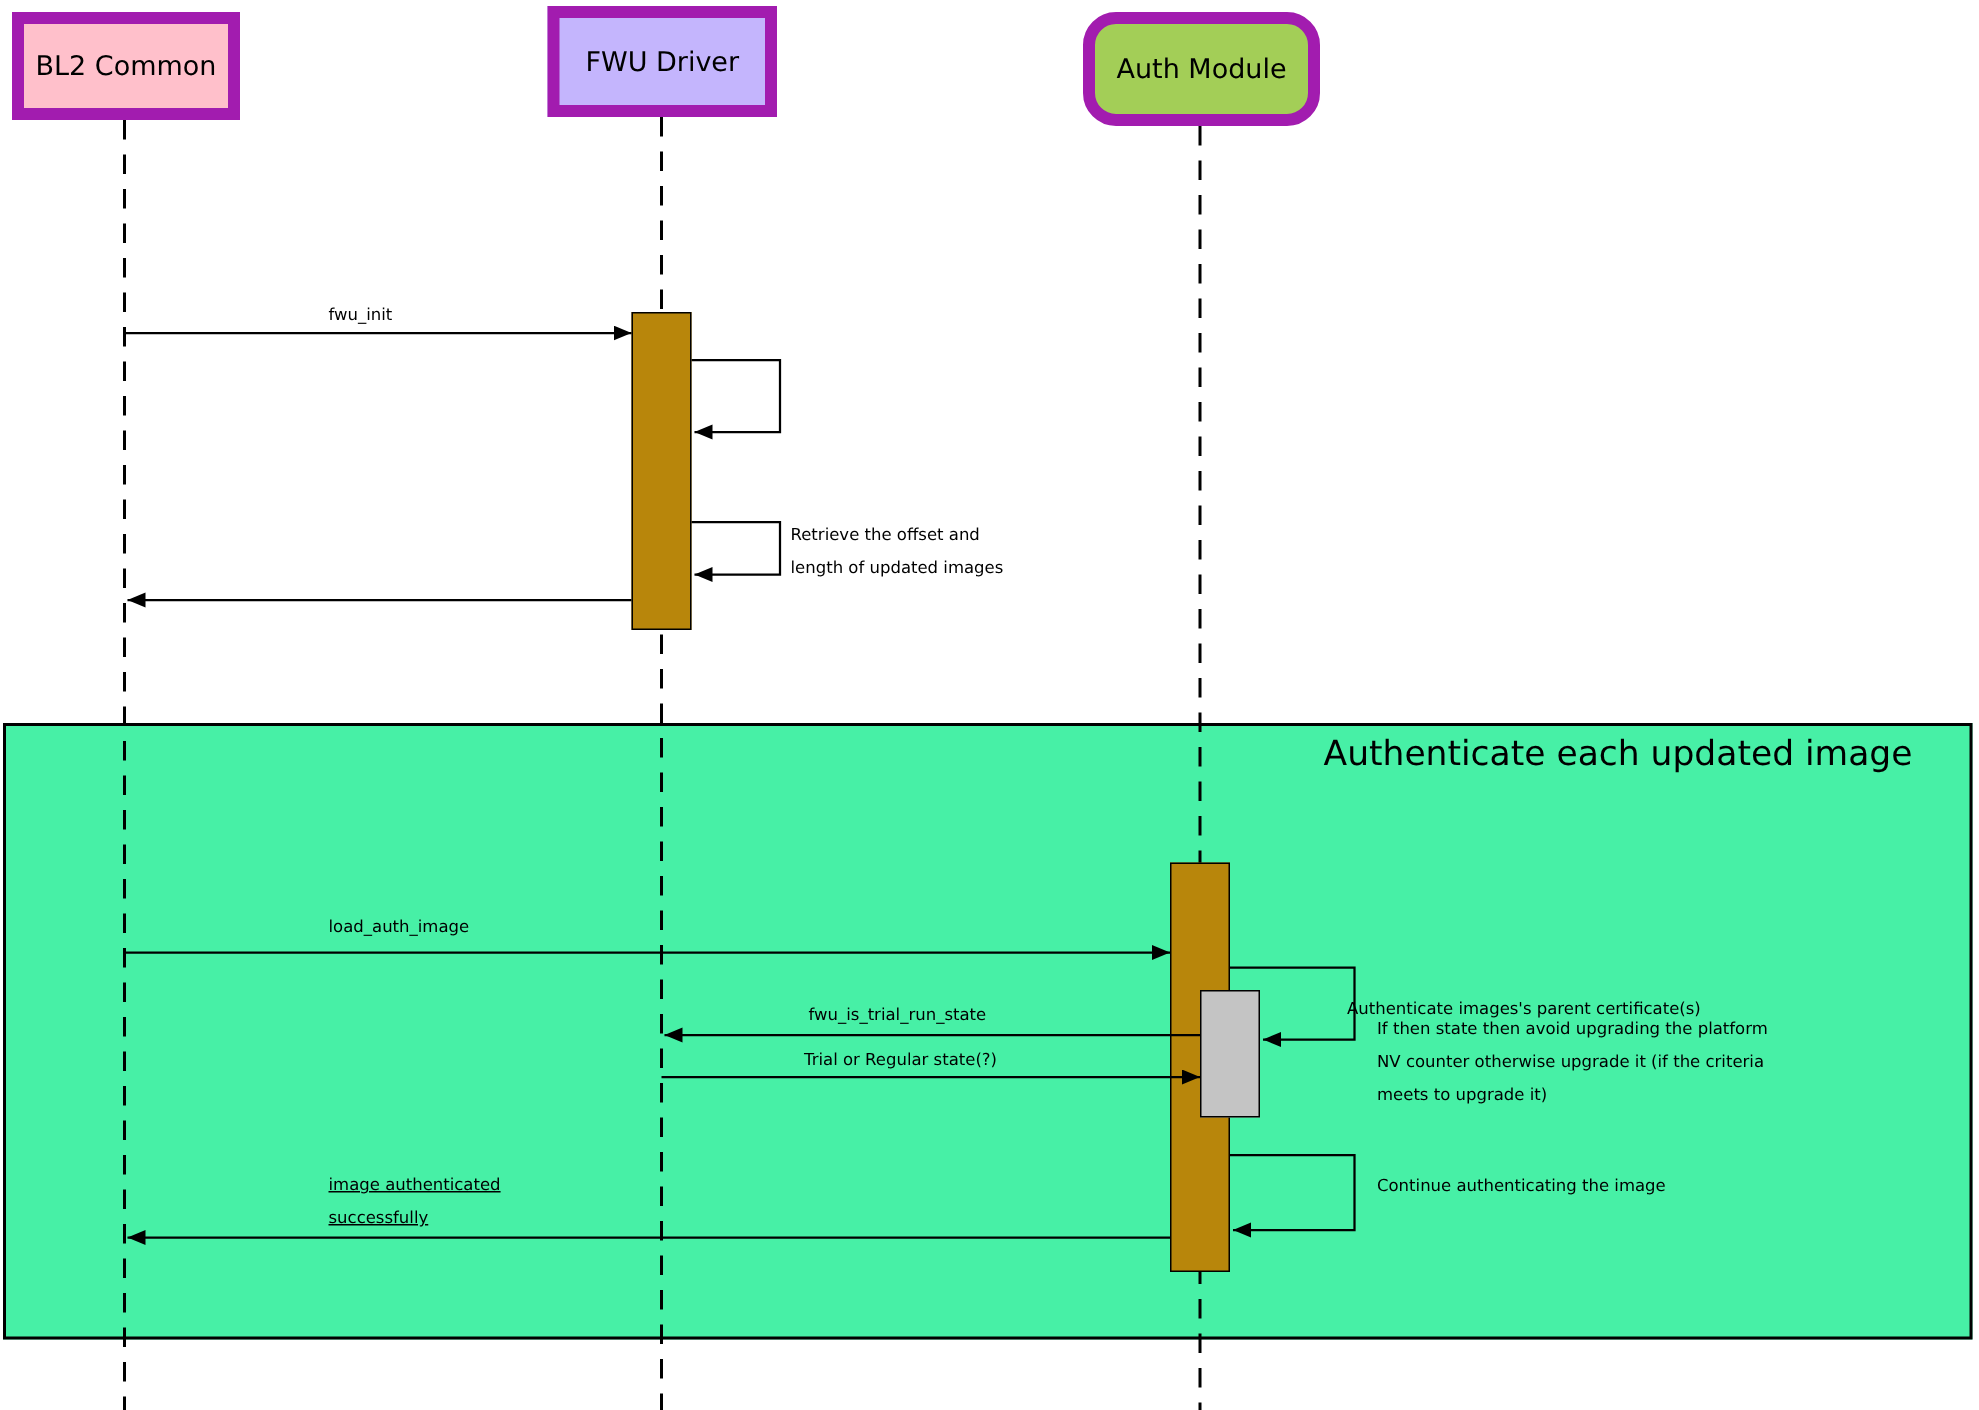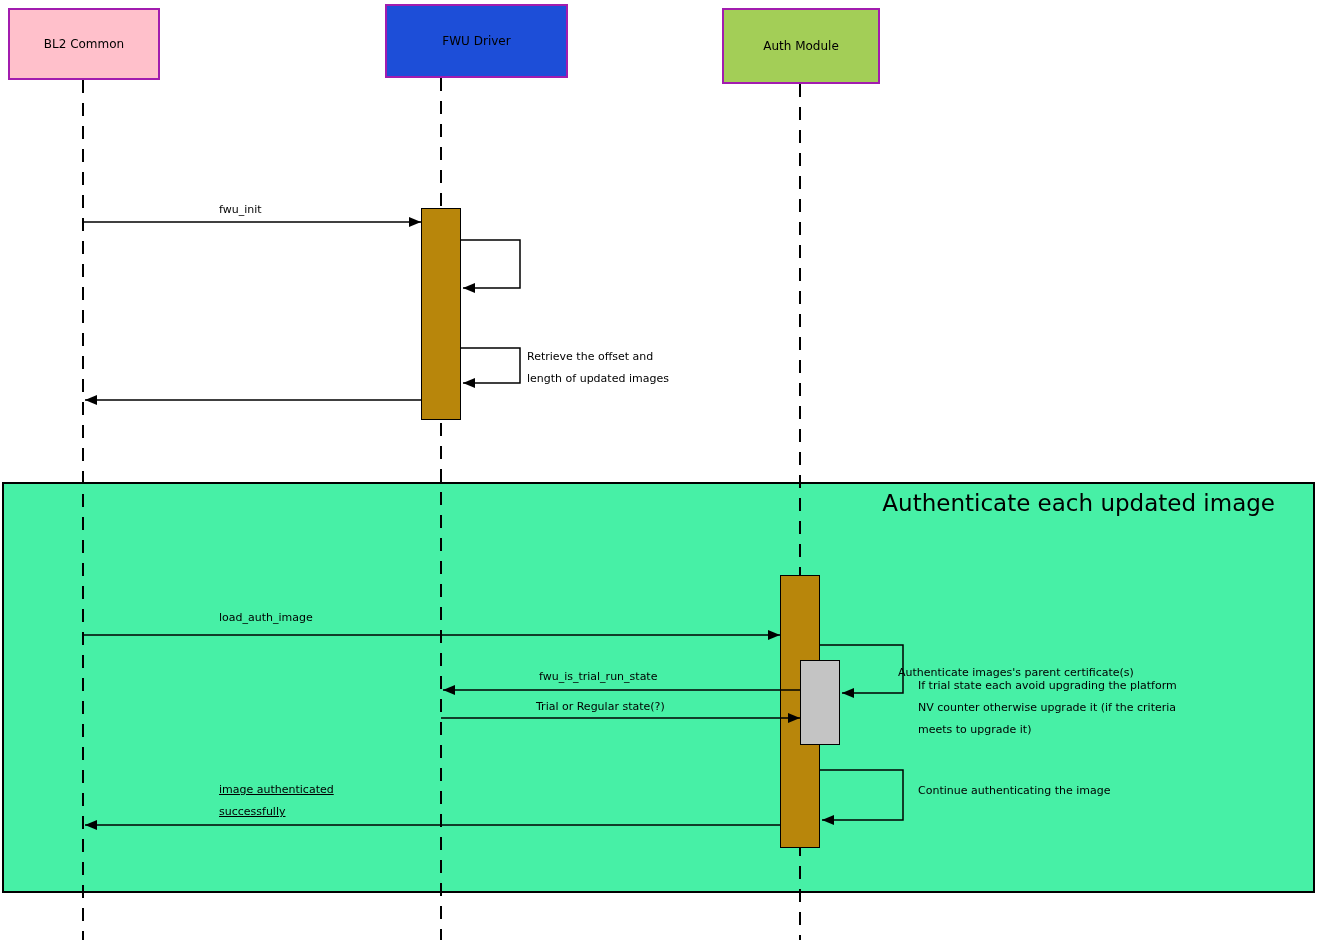--- a/index.html
+++ b/index.html
@@ -8,29 +8,29 @@
     position: relative;
     background: #ffffff;
     font-family: "DejaVu Sans", "Liberation Sans", sans-serif;
     color: #000;
   }
   .stage { position: absolute; left: 0; top: 0; width: 1319px; height: 940px; overflow: hidden; }
 
   
   .participant {
     position: absolute;
-    border: 2px solid #a21caf;
+    border: 8px solid #a21caf;
     box-sizing: border-box;
     display: flex; align-items: center; justify-content: center;
-    font-size: 12px;
+    font-size: 18px;
     z-index: 5;
   }
   #p-bl2  { left: 8px;   top: 8px; width: 152px; height: 72px; background: #FFC0CB; }
-  #p-fwu  { left: 365px; top: 4px; width: 183px; height: 74px; background: #1d4ed8; margin-left: 20px; }
-  #p-auth { left: 722px; top: 8px; width: 158px; height: 76px; background: #A3CE57; }
+  #p-fwu  { left: 365px; top: 4px; width: 153px; height: 74px; background: #c4b5fd; }
+  #p-auth { left: 722px; top: 8px; width: 158px; height: 76px; background: #A3CE57; border-radius: 22px; }
 
   
   .frame {
     position: absolute;
     left: 2px; top: 482px; width: 1313px; height: 411px;
     background: #47F0A6;
     border: 2px solid #000;
     box-sizing: border-box;
     z-index: 1;
   }
@@ -121,20 +121,20 @@
     <span>Auth Module</span>
   </div>
 
   <div class="label" id="lbl-fwu-init">fwu_init</div>
   <div class="label" id="lbl-retrieve">Retrieve the offset and
 length of updated images</div>
   <div class="label" id="lbl-load-auth">load_auth_image</div>
   <div class="label" id="lbl-parent-cert">Authenticate images's parent certificate(s)</div>
   <div class="label" id="lbl-trial-run">fwu_is_trial_run_state</div>
   <div class="label" id="lbl-trial-regular">Trial or Regular state(?)</div>
-  <div class="label" id="lbl-trial-note">If trial state each avoid upgrading the platform
+  <div class="label" id="lbl-trial-note">If then state then avoid upgrading the platform
 NV counter otherwise upgrade it (if the criteria
 meets to upgrade it)</div>
   <div class="label" id="lbl-continue">Continue authenticating the image</div>
   <div class="label" id="lbl-img-auth">image authenticated
 successfully</div>
 
 </div>
 
 </body></html>

